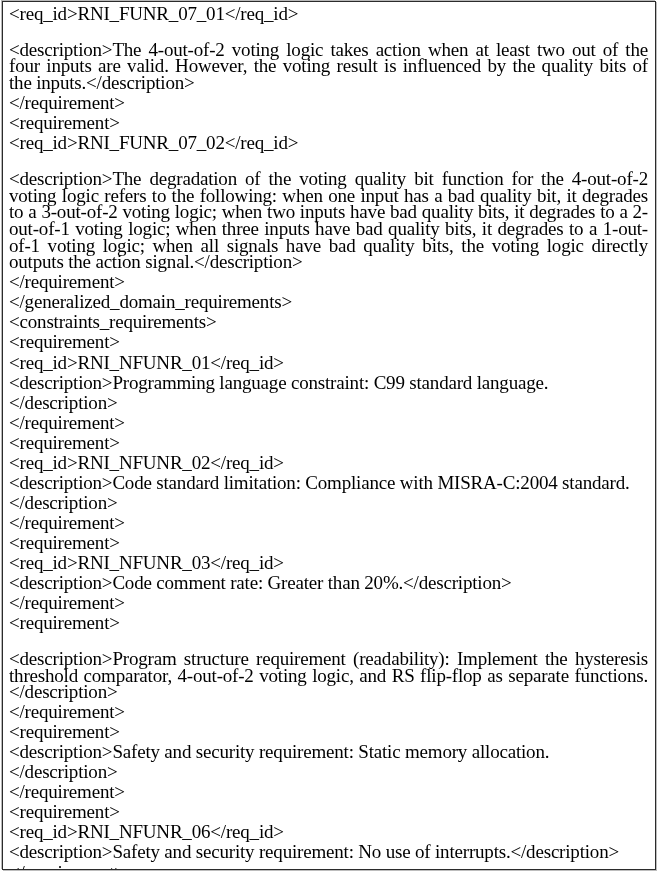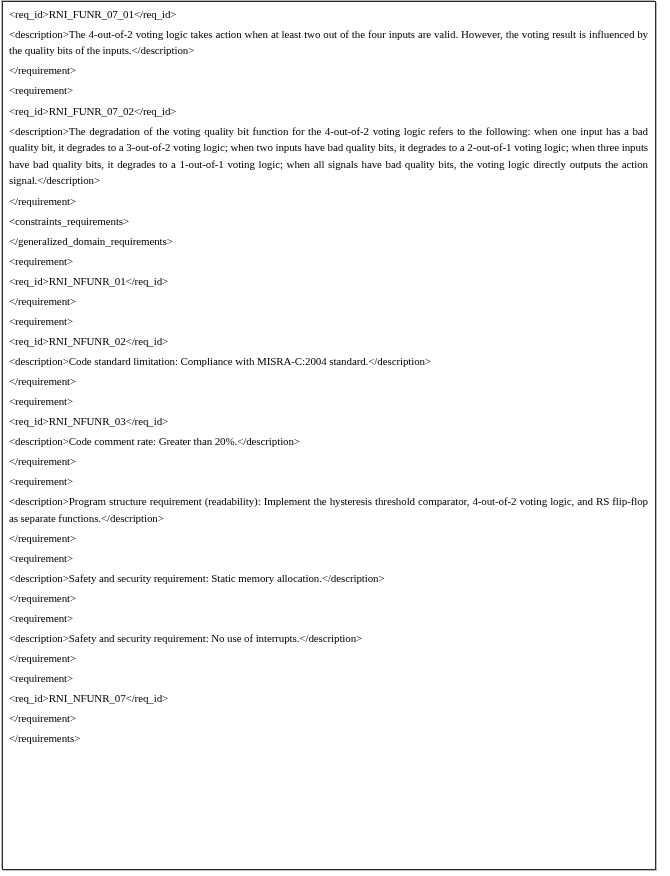--- a/index.html
+++ b/index.html
@@ -30,72 +30,75 @@
   }
 
   #xml-listing {
     padding: 2px 7px 0 6px;
     box-sizing: border-box;
   }
 
   
   .xml-line {
     display: block;
-    font-size: 11px;
+    font-size: 19px;
     line-height: 20.05px;
     white-space: pre-wrap;
     word-break: normal;
     overflow-wrap: break-word;
     letter-spacing: -0.01em;
   }
   .xml-line.wrap {
     text-align: justify;
     text-align-last: left;
     line-height: 16.6px;
     padding-top: 2.0px;
     padding-bottom: 1.6px;
     hyphens: manual;
+    margin-top: 16px;
   }
   .xml-line.wrap.tight {
     padding-top: 1.8px;
     padding-bottom: 1.4px;
   }
 </style>
 </head>
 <body>
 
 <div id="xml-listing-box">
   <div id="xml-listing">
       <div class="xml-line">&lt;req_id&gt;RNI_FUNR_07_01&lt;/req_id&gt;</div>
       <div class="xml-line wrap tight">&lt;description&gt;The 4-out-of-2 voting logic takes action when at least two out of the four inputs are valid. However, the voting result is influenced by the quality bits of the inputs.&lt;/description&gt;</div>
       <div class="xml-line">&lt;/requirement&gt;</div>
       <div class="xml-line">&lt;requirement&gt;</div>
       <div class="xml-line">&lt;req_id&gt;RNI_FUNR_07_02&lt;/req_id&gt;</div>
       <div class="xml-line wrap">&lt;description&gt;The degradation of the voting quality bit function for the 4-out-of-2 voting logic re­fers to the following: when one input has a bad quality bit, it degrades to a 3-out-of-2 voting logic; when two inputs have bad quality bits, it degrades to a 2-out-of-1 voting logic; when three inputs have bad quality bits, it degrades to a 1-out-of-1 voting logic; when all signals have bad quality bits, the voting logic directly outputs the action signal.&lt;/description&gt;</div>
       <div class="xml-line">&lt;/requirement&gt;</div>
+      <div class="xml-line">&lt;/generalized_domain_requirements&gt;</div>
       <div class="xml-line">&lt;constraints_requirements&gt;</div>
-      <div class="xml-line">&lt;/generalized_domain_requirements&gt;</div>
       <div class="xml-line">&lt;requirement&gt;</div>
       <div class="xml-line">&lt;req_id&gt;RNI_NFUNR_01&lt;/req_id&gt;</div>
+      <div class="xml-line">&lt;description&gt;Programming language constraint: C99 standard language.&lt;/description&gt;</div>
       <div class="xml-line">&lt;/requirement&gt;</div>
       <div class="xml-line">&lt;requirement&gt;</div>
       <div class="xml-line">&lt;req_id&gt;RNI_NFUNR_02&lt;/req_id&gt;</div>
       <div class="xml-line">&lt;description&gt;Code standard limitation: Compliance with MISRA-C:2004 standard.&lt;/description&gt;</div>
       <div class="xml-line">&lt;/requirement&gt;</div>
       <div class="xml-line">&lt;requirement&gt;</div>
       <div class="xml-line">&lt;req_id&gt;RNI_NFUNR_03&lt;/req_id&gt;</div>
       <div class="xml-line">&lt;description&gt;Code comment rate: Greater than 20%.&lt;/description&gt;</div>
       <div class="xml-line">&lt;/requirement&gt;</div>
       <div class="xml-line">&lt;requirement&gt;</div>
       <div class="xml-line wrap tight">&lt;description&gt;Program structure requirement (readability): Implement the hysteresis threshold comparator, 4-out-of-2 voting logic, and RS flip-flop as separate functions.&lt;/description&gt;</div>
       <div class="xml-line">&lt;/requirement&gt;</div>
       <div class="xml-line">&lt;requirement&gt;</div>
       <div class="xml-line">&lt;description&gt;Safety and security requirement: Static memory allocation.&lt;/description&gt;</div>
       <div class="xml-line">&lt;/requirement&gt;</div>
       <div class="xml-line">&lt;requirement&gt;</div>
+      <div class="xml-line">&lt;req_id&gt;RNI_NFUNR_06&lt;/req_id&gt;</div>
       <div class="xml-line">&lt;description&gt;Safety and security requirement: No use of interrupts.&lt;/description&gt;</div>
       <div class="xml-line">&lt;/requirement&gt;</div>
       <div class="xml-line">&lt;requirement&gt;</div>
       <div class="xml-line">&lt;req_id&gt;RNI_NFUNR_07&lt;/req_id&gt;</div>
       <div class="xml-line">&lt;/requirement&gt;</div>
       <div class="xml-line">&lt;/requirements&gt;</div>
     </div>
 </div>
 
 </body></html>

